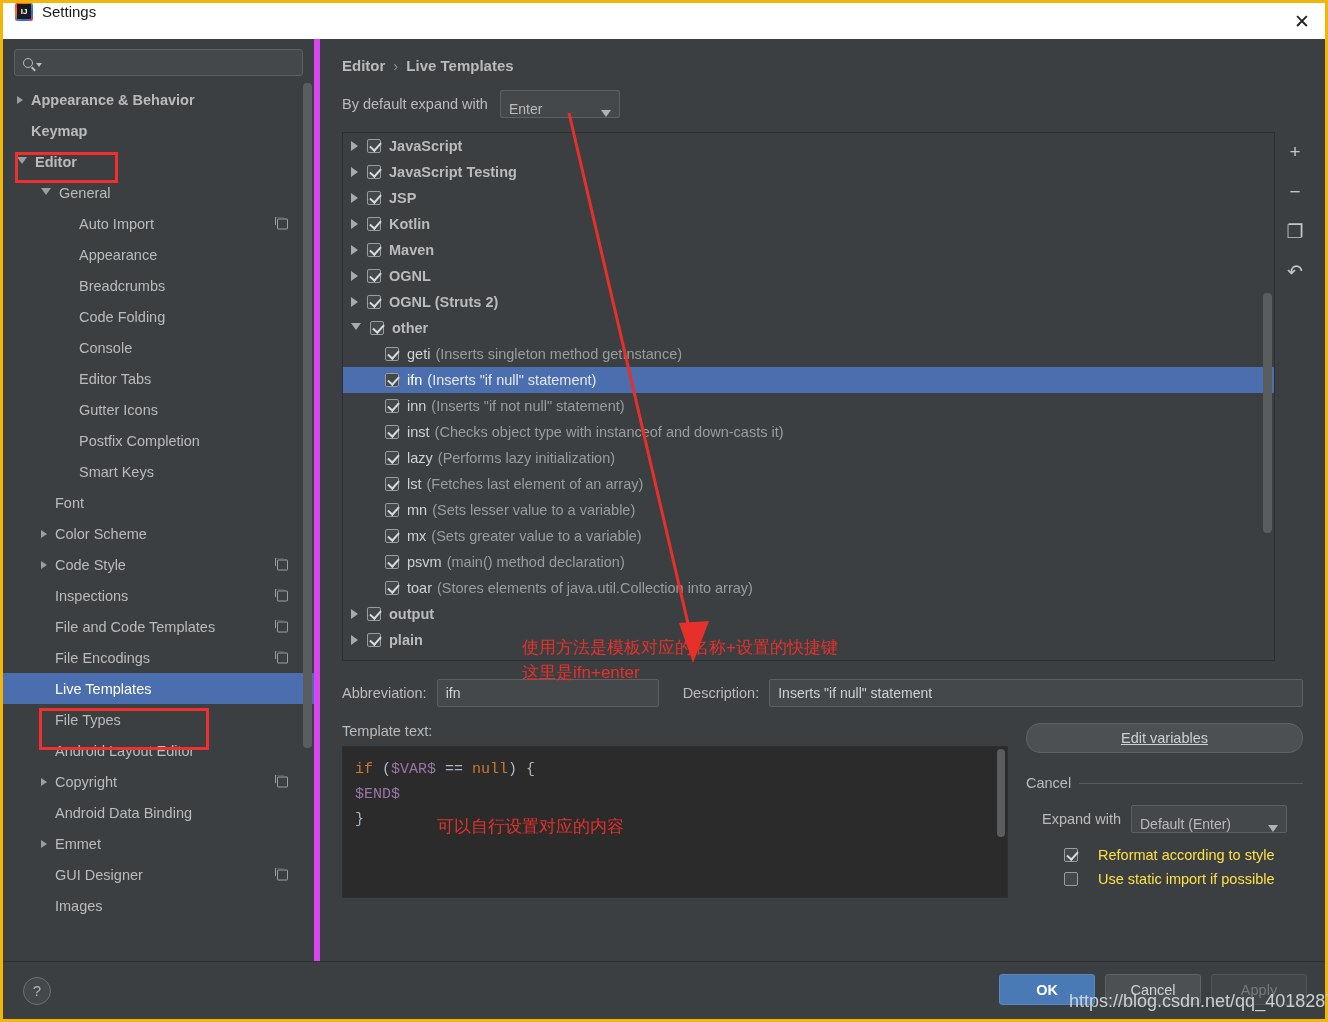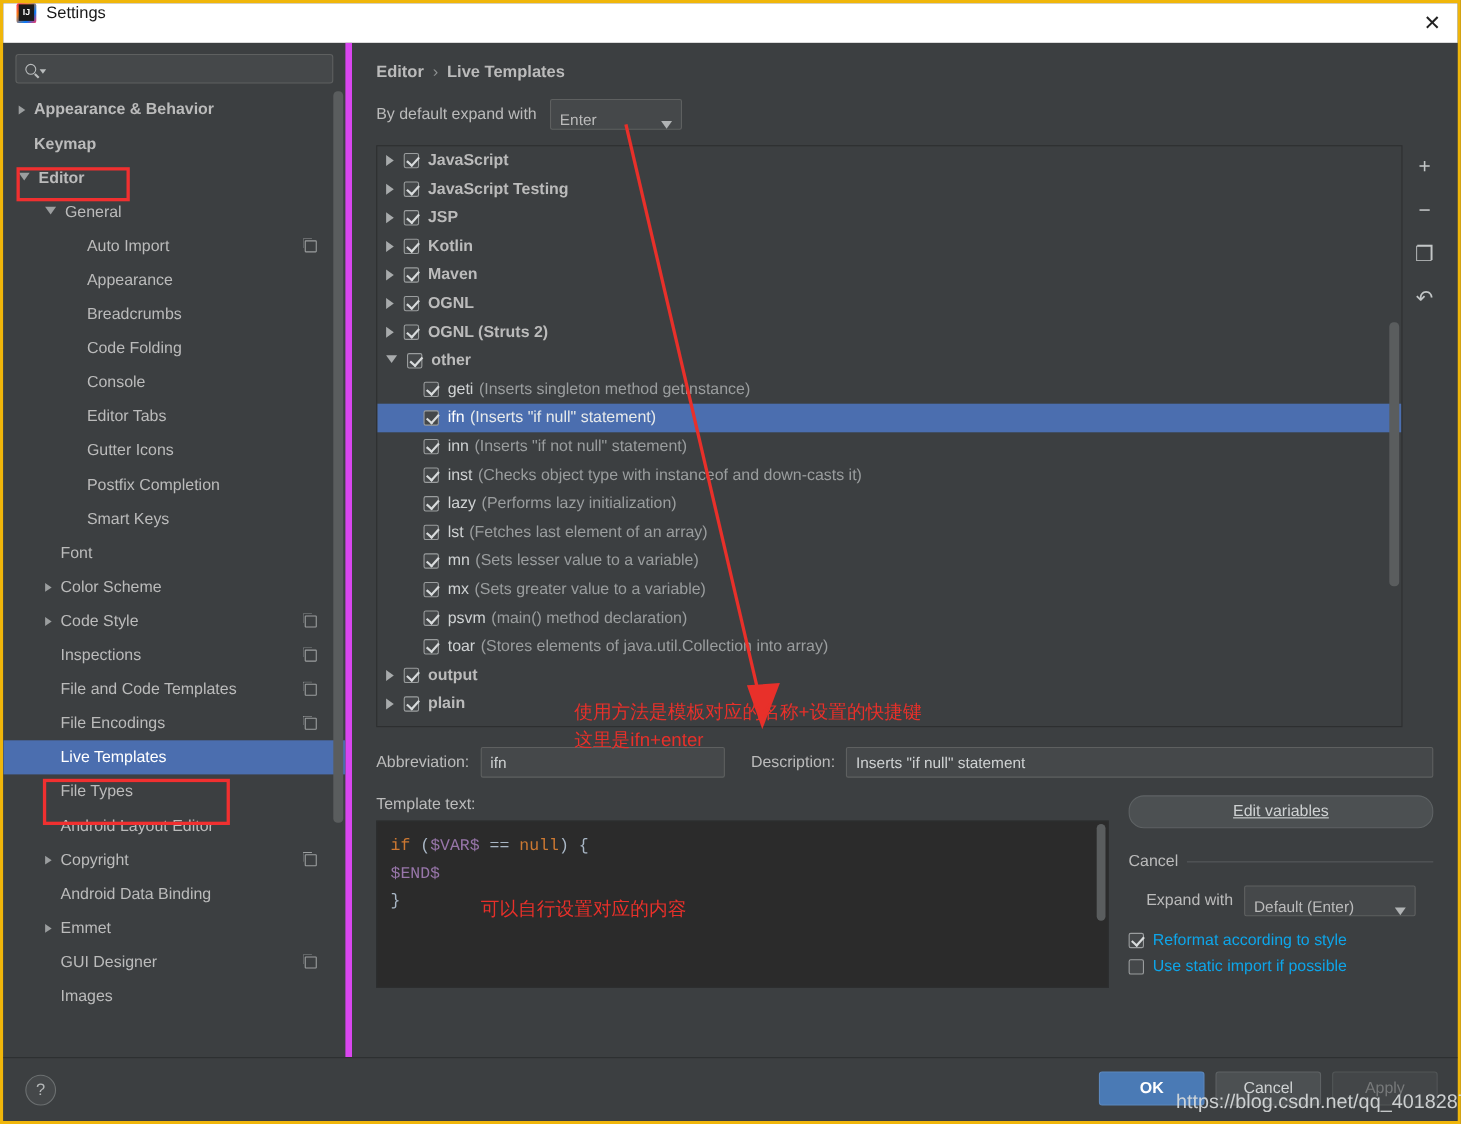--- a/index.html
+++ b/index.html
@@ -248,23 +248,23 @@
   #options-title {
     display: flex; align-items: center; gap: 8px;
     font-size: 14.5px; color: #bbbbbb; margin-bottom: 14px;
   }
   #options-title .line { flex: 1; height: 1px; background: #565a5c; }
   #expand-with-row {
     display: flex; align-items: center; gap: 10px;
     margin-left: 16px; margin-bottom: 10px;
   }
   .opt-row {
-    display: flex; align-items: center; gap: 0;
-    height: 24px;
-    font-size: 14.5px; color: #0ea5e9;
+    display: flex; align-items: center; gap: 12px;
+    margin-left: 38px; height: 24px;
+    font-size: 14.5px; color: #fde047;
   }
   
   #applicable {
     padding: 0 0 0 22px; font-size: 14.5px; color: #bbbbbb;
     height: 34px; display: flex; align-items: center; gap: 4px;
     flex: 0 0 34px;
   }
   #applicable a { color: #589df6; text-decoration: none; cursor: pointer; }
   
   #footer {

